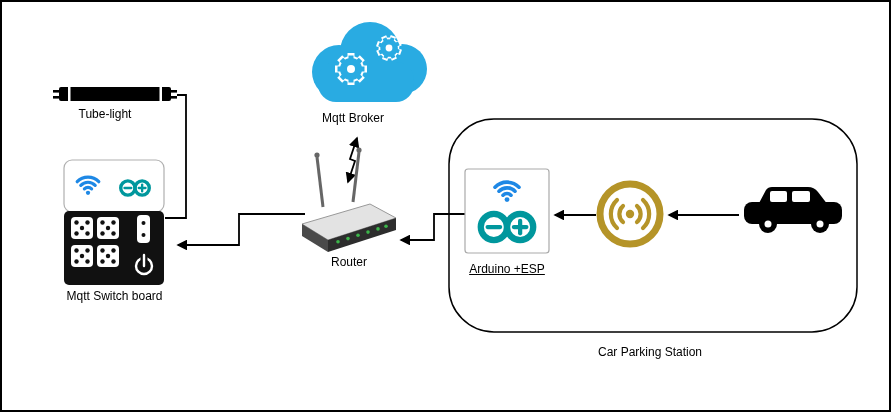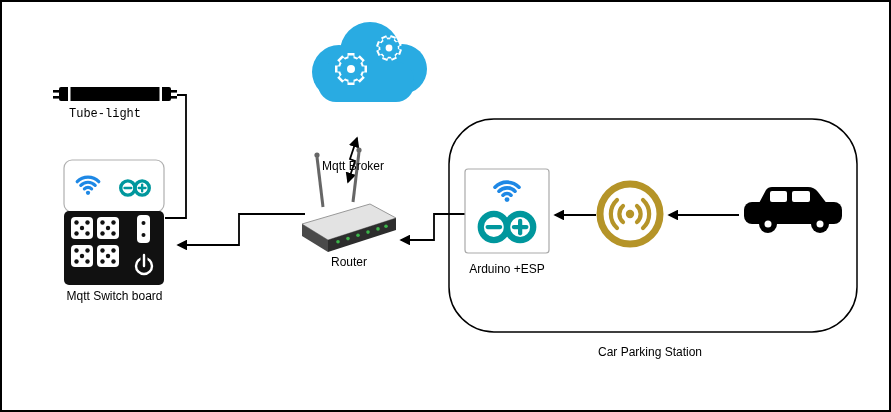--- a/index.html
+++ b/index.html
@@ -211,25 +211,25 @@
       <rect x="742" y="200" width="98" height="22" rx="8"></rect>
       <rect x="768" y="189" width="17" height="11" rx="2" fill="#ffffff"></rect>
       <rect x="790" y="189" width="18" height="11" rx="2" fill="#ffffff"></rect>
       <circle cx="766" cy="222" r="9"></circle>
       <circle cx="766" cy="222" r="3.5" fill="#ffffff"></circle>
       <circle cx="818" cy="222" r="9"></circle>
       <circle cx="818" cy="222" r="3.5" fill="#ffffff"></circle>
     </g>
   </svg>
 
-  <div class="lbl" style="left:296px; top:109px; width:110px;margin-top:48px;">Mqtt Broker</div>
-
-  <div class="lbl" style="left:48px; top:105px; width:110px;font-family:Liberation Mono, monospace;">Tube-light</div>
+  <div class="lbl" style="left:296px; top:109px; width:110px;">Mqtt Broker</div>
+
+  <div class="lbl" style="left:48px; top:105px; width:110px;">Tube-light</div>
 
   <div class="lbl" style="left:40px; top:287px; width:145px;">Mqtt Switch board</div>
 
   <div class="lbl" style="left:302px; top:253px; width:90px;text-align:center;">Router</div>
 
-  <div class="lbl" style="left:460px; top:260px; width:90px;">Arduino +ESP</div>
+  <div class="lbl" style="left:460px; top:260px; width:90px;text-decoration:underline;">Arduino +ESP</div>
 
   <div class="lbl" style="left:548px; top:343px; width:200px;">Car Parking Station</div>
 
 </div>
 
 </body></html>

